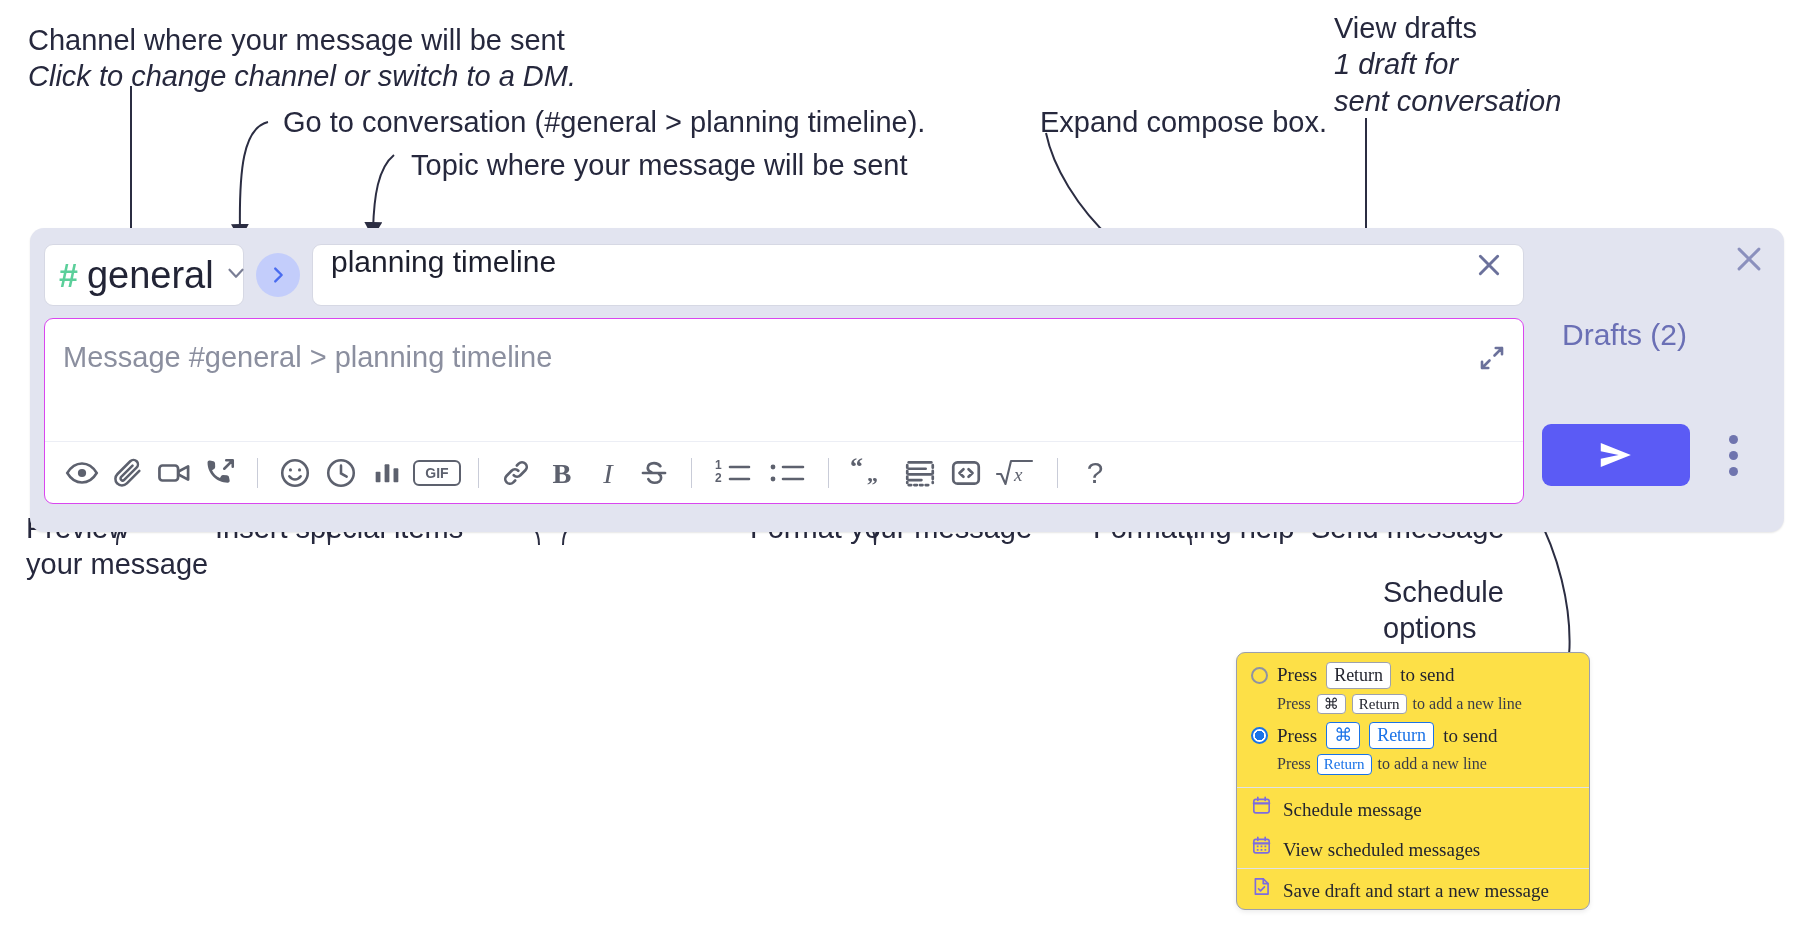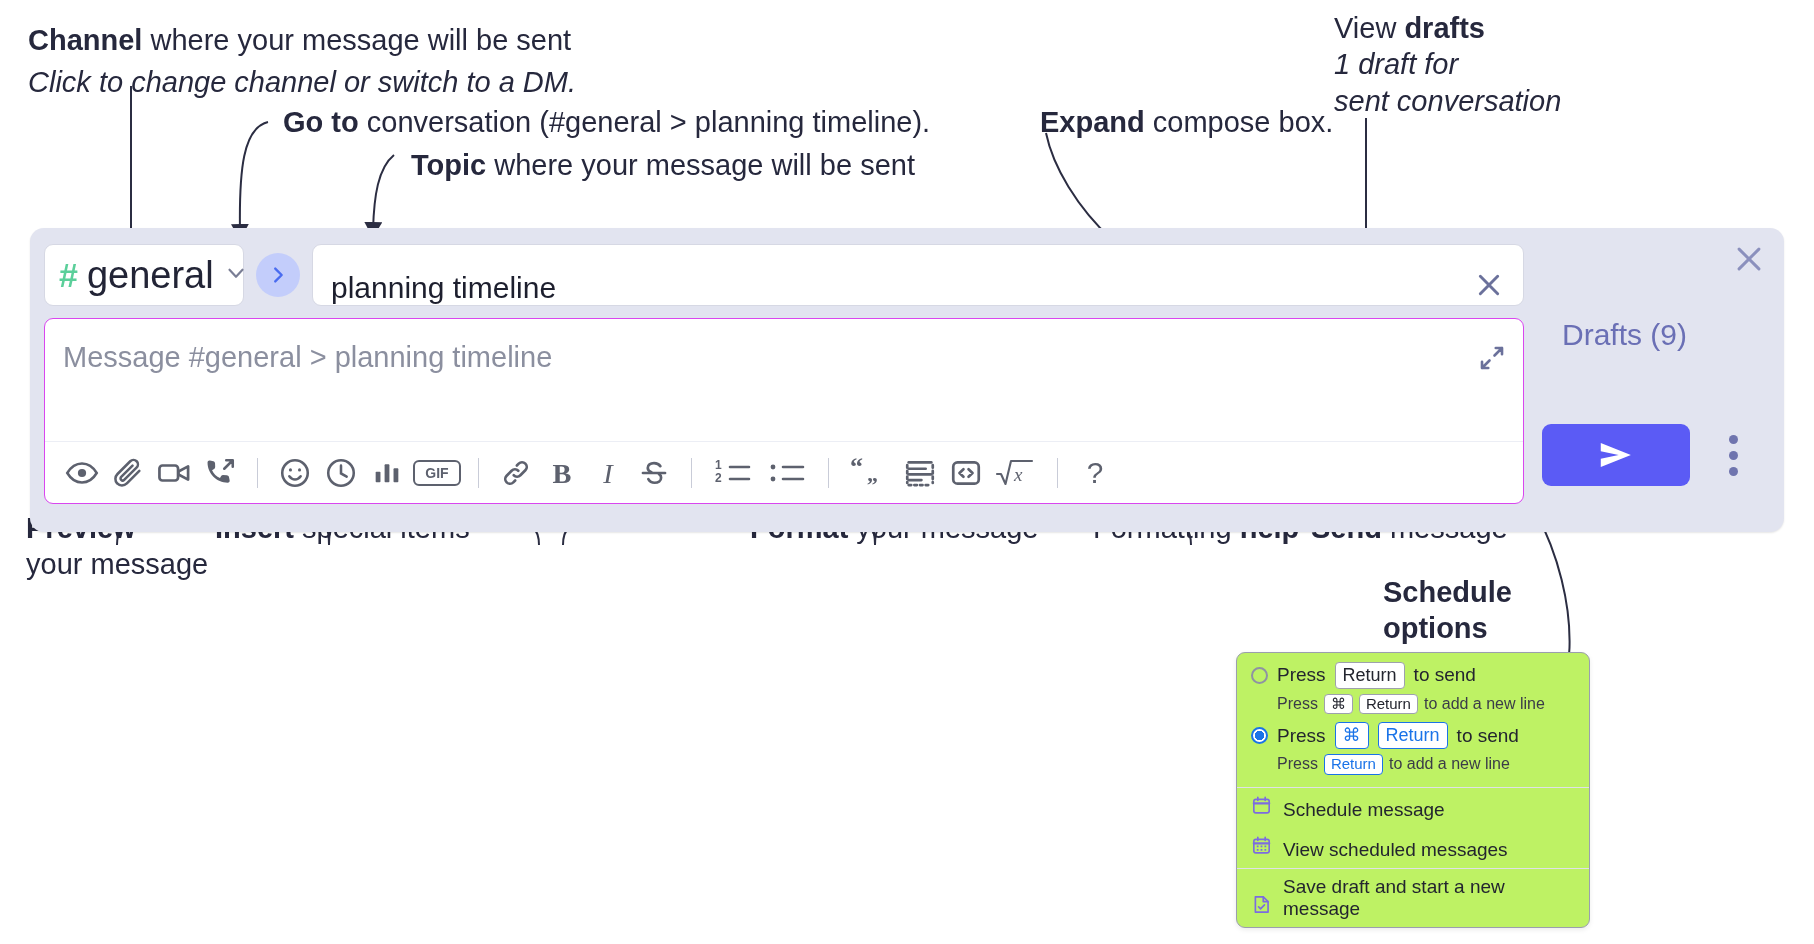--- a/index.html
+++ b/index.html
@@ -6,21 +6,21 @@
   body{
     width:1814px;height:944px;position:relative;
     background:#ffffff;
     font-family:"Liberation Sans", sans-serif;
     color:#2b2d42;
     overflow:hidden;
   }
 
   
   .anno{position:absolute;font-size:29px;line-height:1.12;color:#26283d;white-space:nowrap;}
-  .anno b{font-weight:700;margin-top:32px;}
+  .anno b{font-weight:400;margin-top:32px;}
   .anno i{font-style:italic;}
 
   
   #lines{position:absolute;left:0;top:0;width:1814px;height:944px;pointer-events:none;}
 
   
   #compose{
     position:absolute;left:30px;top:228px;width:1754px;height:304px;
     background:#e2e4f0;border-radius:14px;
     box-shadow:0 1px 2px rgba(0,0,0,.10);
@@ -34,21 +34,21 @@
   }
   .hash{color:#5bcf9a;font-size:34px;font-weight:700;line-height:1;}
   .chanlabel{font-size:38px;color:#222436;}
   .caret{margin-left:auto;color:#7a7e95;}
   .goto{
     width:44px;height:44px;border-radius:50%;background:#c3cdfb;
     display:flex;align-items:center;justify-content:center;margin:0 12px;cursor:pointer;
   }
   .topicfield{
     flex:1;height:62px;background:#fff;border:1px solid #d6d8e4;border-radius:9px;
-    display:flex;align-items:flex-end;padding:0 14px 0 18px;box-sizing:border-box;
+    display:flex;align-items:flex-start;padding:0 14px 0 18px;box-sizing:border-box;
   }
   .topicval{font-size:30px;color:#1d1f2e;flex:1;}
   .xbtn{color:#6b719b;cursor:pointer;display:flex;padding:4px;}
 
   .msgbox{
     margin-top:12px;background:#fff;border:1px solid #d946ef;border-radius:9px;
     height:186px;box-sizing:border-box;position:relative;
   }
   .placeholder{position:absolute;left:18px;top:22px;font-size:29px;color:#8b8f9f;}
   .expand{position:absolute;right:16px;top:24px;color:#6b719b;cursor:pointer;}
@@ -69,22 +69,22 @@
     position:absolute;left:1512px;top:196px;width:148px;height:62px;background:#5b5bf5;
     border-radius:9px;display:flex;align-items:center;justify-content:center;cursor:pointer;
   }
   .kebab{position:absolute;left:1686px;top:200px;width:34px;height:54px;display:flex;
          flex-direction:column;align-items:center;justify-content:center;gap:7px;cursor:pointer;}
   .kebab i{width:9px;height:9px;border-radius:50%;background:#6f74ae;display:block;}
 
   
   #menu{
     position:absolute;left:1236px;top:652px;width:352px;
-    background:#bef264;border:1px solid #9b9fae;border-radius:9px;
-    box-shadow:0 2px 5px rgba(0,0,0,.08);overflow:hidden;
+    background:#fde047;border:1px solid #9b9fae;border-radius:9px;
+    box-shadow:0 2px 5px rgba(0,0,0,.08);overflow:hidden;font-family:Liberation Serif, serif;
   }
   .mradio{padding:9px 14px 4px 14px;}
   .mrow{display:flex;align-items:center;gap:9px;font-size:19px;color:#23252f;}
   .rdo{width:17px;height:17px;border-radius:50%;border:2px solid #8e93a3;box-sizing:border-box;flex:0 0 auto;}
   .rdo.on{border-color:#1a73e8;background:
      radial-gradient(circle, #1a73e8 0 4.5px, #fff 4.5px 100%);}
   .key{
     display:inline-block;border:1px solid #9da1ad;border-radius:4px;
     padding:1px 7px;font-size:18px;line-height:1.25;color:#23252f;background:#fff;
   }
@@ -127,21 +127,21 @@
     <path d="M1231,453 L1231,510"></path>
 
     <path d="M1350,453 L1350,510"></path>
 
     <path d="M1492,452 C1560,520 1588,640 1557,706 C1541,740 1500,733 1466,706"></path>
   </g>
 </svg>
 
 <div class="anno" style="left:28px;top:24px;">
   <div><b>Channel</b><span> where your message will be sent</span></div>
-  <div style="margin-top:10px;"><i>Click to change channel or switch to a DM.</i></div>
+  <div style="margin-top:4px;"><i>Click to change channel or switch to a DM.</i></div>
 </div>
 
 <div class="anno" style="left:283px;top:106px;">
   <b>Go to</b><span> conversation (#general &gt; planning timeline).</span>
 </div>
 
 <div class="anno" style="left:411px;top:149px;">
   <b>Topic</b><span> where your message will be sent</span>
 </div>
 
@@ -183,21 +183,21 @@
 </div>
 
 <div id="compose">
 
   <div class="closeall">
     <svg width="34" height="34" viewBox="0 0 24 24" fill="none" stroke="currentColor" stroke-width="2.1" stroke-linecap="round">
         <path d="M5 5 L19 19 M19 5 L5 19"></path>
       </svg>
   </div>
 
-  <div class="drafts">Drafts (9)</div>
+  <div class="drafts">Drafts (2)</div>
 
   <div class="sendbtn">
     <svg width="48" height="42" viewBox="0 0 24 24" fill="#ffffff">
         <path d="M3.3 5.2 L20.5 12 L3.3 18.8 L3.3 14.2 L13.5 12 L3.3 9.8 Z"></path>
       </svg>
   </div>
 
   <div class="kebab">
     <i></i>
       <i></i>

